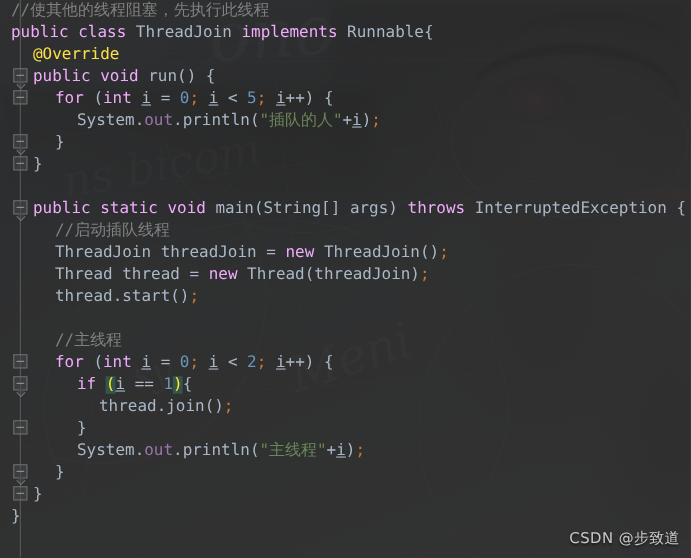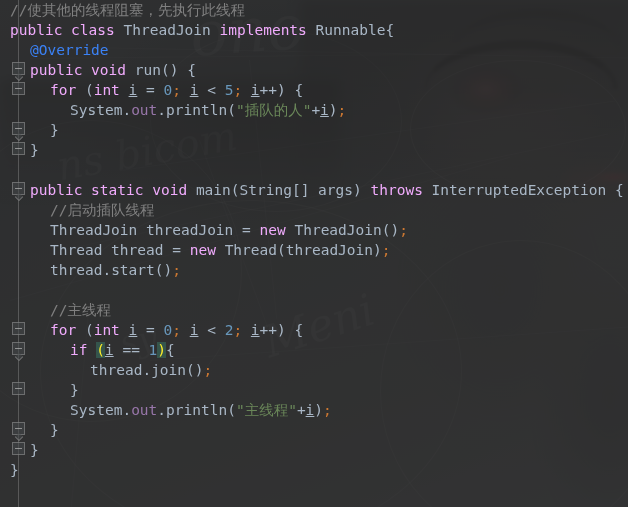--- a/index.html
+++ b/index.html
@@ -179,21 +179,21 @@
     height: 20px;
     padding-left: 30px;
     box-sizing: border-box;
   }
   
   .kw   { color: #f0abfc; }
   .ident{ color: #a9b7c6; }
   .cmt  { color: #808080; }
   .str  { color: #6a8759; }
   .num  { color: #6897bb; }
-  .anno { color: #3b82f6; }
+  .anno { color: #fde047; }
   .stat { color: #9876aa; }
   .fld  { color: #a9b7c6; text-decoration: underline; }
   .mbrk { color: #ffef28; background: rgba(55,97,85,.75); }
   .punc { color: #a9b7c6; }
   .semi { color: #cc7832; }
 
   
   .annotation {
     position: absolute;
     z-index: 5;
@@ -268,13 +268,14 @@
         <div class="fold-marker start" style="top: 342px;"></div>
         <div class="fold-marker" style="top: 382px;"></div>
         <div class="fold-marker start" style="top: 422px;"></div>
         <div class="fold-marker" style="top: 442px;"></div>
       </div>
   </div>
 
   <div class="code" id="code-host"><div class="ln" style="padding-left: 10px;"><span class="cmt">//使其他的线程阻塞，先执行此线程</span></div><div class="ln" style="padding-left: 10px;"><span class="kw">public </span><span class="kw">class </span><span class="ident">ThreadJoin </span><span class="kw">implements </span><span class="ident">Runnable</span><span class="punc">{</span></div><div class="ln" style="padding-left: 30px;"><span class="anno">@Override</span></div><div class="ln" style="padding-left: 30px;"><span class="kw">public </span><span class="kw">void </span><span class="ident">run</span><span class="punc">() {</span></div><div class="ln" style="padding-left: 50px;"><span class="kw">for </span><span class="punc">(</span><span class="kw">int </span><span class="fld">i</span><span class="punc"> = </span><span class="num">0</span><span class="semi">; </span><span class="fld">i</span><span class="punc"> &lt; </span><span class="num">5</span><span class="semi">; </span><span class="fld">i</span><span class="punc">++) {</span></div><div class="ln" style="padding-left: 70px;"><span class="ident">System</span><span class="punc">.</span><span class="stat">out</span><span class="punc">.</span><span class="ident">println</span><span class="punc">(</span><span class="str">"插队的人"</span><span class="punc">+</span><span class="fld">i</span><span class="punc">)</span><span class="semi">;</span></div><div class="ln" style="padding-left: 50px;"><span class="punc">}</span></div><div class="ln" style="padding-left: 30px;"><span class="punc">}</span></div><div class="ln" style="padding-left: 10px;"></div><div class="ln" style="padding-left: 30px;"><span class="kw">public </span><span class="kw">static </span><span class="kw">void </span><span class="ident">main</span><span class="punc">(</span><span class="ident">String[] args</span><span class="punc">) </span><span class="kw">throws </span><span class="ident">InterruptedException</span><span class="punc"> {</span></div><div class="ln" style="padding-left: 50px;"><span class="cmt">//启动插队线程</span></div><div class="ln" style="padding-left: 50px;"><span class="ident">ThreadJoin threadJoin</span><span class="punc"> = </span><span class="kw">new </span><span class="ident">ThreadJoin</span><span class="punc">()</span><span class="semi">;</span></div><div class="ln" style="padding-left: 50px;"><span class="ident">Thread thread</span><span class="punc"> = </span><span class="kw">new </span><span class="ident">Thread</span><span class="punc">(threadJoin)</span><span class="semi">;</span></div><div class="ln" style="padding-left: 50px;"><span class="ident">thread</span><span class="punc">.</span><span class="ident">start</span><span class="punc">()</span><span class="semi">;</span></div><div class="ln" style="padding-left: 10px;"></div><div class="ln" style="padding-left: 50px;"><span class="cmt">//主线程</span></div><div class="ln" style="padding-left: 50px;"><span class="kw">for </span><span class="punc">(</span><span class="kw">int </span><span class="fld">i</span><span class="punc"> = </span><span class="num">0</span><span class="semi">; </span><span class="fld">i</span><span class="punc"> &lt; </span><span class="num">2</span><span class="semi">; </span><span class="fld">i</span><span class="punc">++) {</span></div><div class="ln" style="padding-left: 70px;"><span class="kw">if </span><span class="mbrk">(</span><span class="fld">i</span><span class="punc"> == </span><span class="num">1</span><span class="mbrk">)</span><span class="punc">{</span></div><div class="ln" style="padding-left: 90px;"><span class="ident">thread</span><span class="punc">.</span><span class="ident">join</span><span class="punc">()</span><span class="semi">;</span></div><div class="ln" style="padding-left: 70px;"><span class="punc">}</span></div><div class="ln" style="padding-left: 70px;"><span class="ident">System</span><span class="punc">.</span><span class="stat">out</span><span class="punc">.</span><span class="ident">println</span><span class="punc">(</span><span class="str">"主线程"</span><span class="punc">+</span><span class="fld">i</span><span class="punc">)</span><span class="semi">;</span></div><div class="ln" style="padding-left: 50px;"><span class="punc">}</span></div><div class="ln" style="padding-left: 30px;"><span class="punc">}</span></div><div class="ln" style="padding-left: 10px;"><span class="punc">}</span></div></div>
 
 
+  <div class="watermark">CSDN @步致道</div>
 </div>
 
 </body></html>

